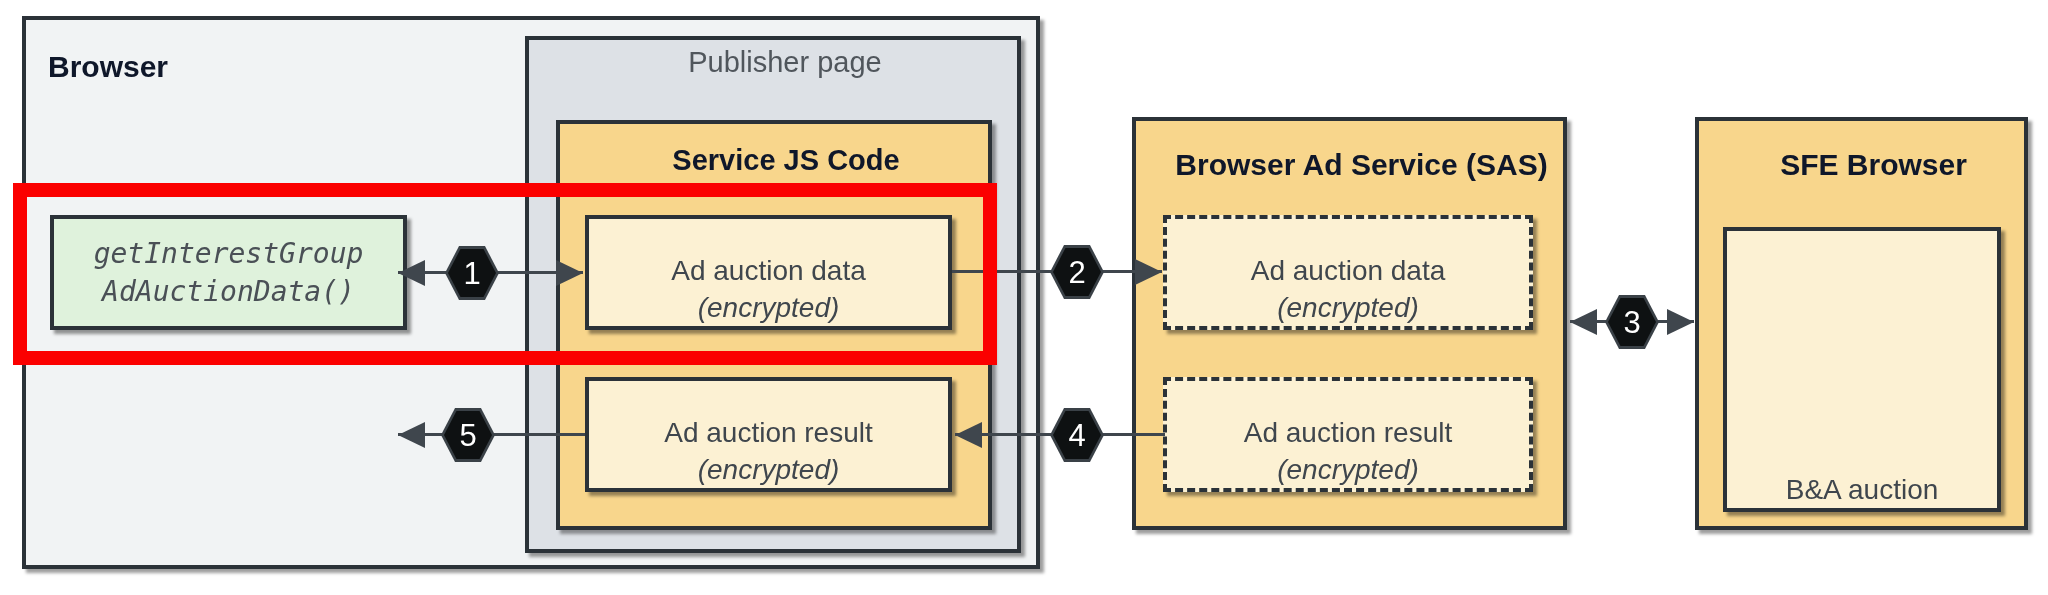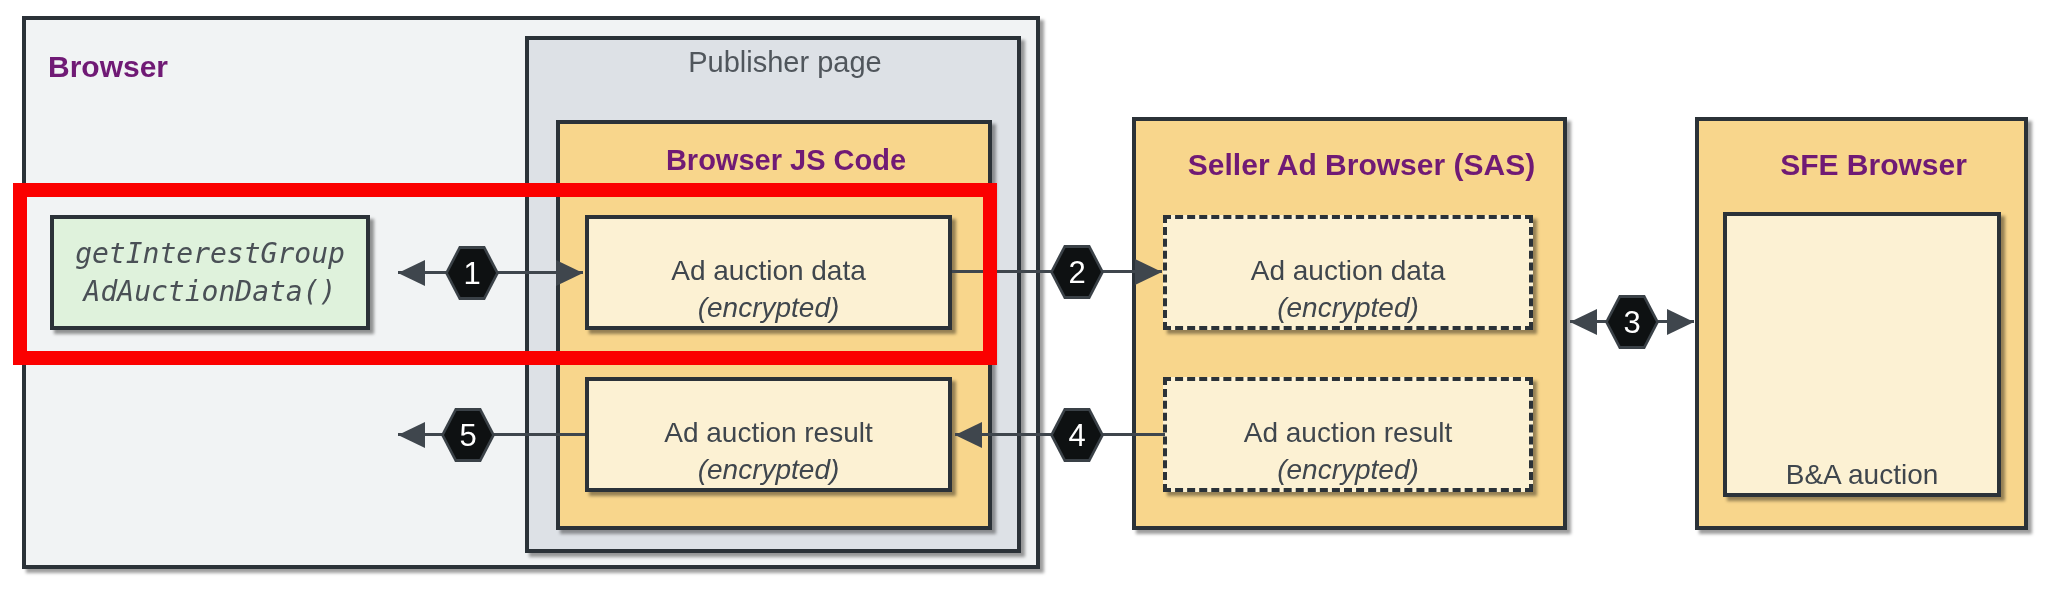--- a/index.html
+++ b/index.html
@@ -12,46 +12,46 @@
     border:4px solid var(--border-dark,#2B3238);
     box-shadow:4px 4px 3px rgba(0,0,0,0.38);
   }
   
   .browser-container{left:22px;top:16px;width:1018px;height:553px;background:var(--browser-gray,#F1F3F4);z-index:1;}
   .publisher-container{left:525px;top:36px;width:496px;height:517px;background:var(--publisher-gray,#DDE1E6);z-index:2;}
   .sellerjs-container{left:556px;top:120px;width:436px;height:410px;background:var(--container-orange,#F8D68C);z-index:3;}
   .sas-container{left:1132px;top:117px;width:435px;height:413px;background:var(--container-orange,#F8D68C);z-index:3;}
   .sfe-container{left:1695px;top:117px;width:333px;height:413px;background:var(--container-orange,#F8D68C);z-index:3;}
   
-  .label{z-index:25;color:#701a75;white-space:nowrap;}
+  .label{z-index:25;color:#0f172a;white-space:nowrap;}
   .ctr{text-align:center;padding-left:24px;}
   .browser-label{left:48px;top:50px;font-size:30px;font-weight:bold;}
   .publisher-label{left:525px;top:46px;width:496px;font-size:29px;color:#50565C;}
   .sellerjs-label{left:556px;top:144px;width:436px;font-size:29px;font-weight:bold;}
   .sas-label{left:1132px;top:148px;width:435px;font-size:30px;font-weight:bold;}
   .sfe-label{left:1695px;top:148px;width:333px;font-size:30px;font-weight:bold;}
   
   .node{
     z-index:20;display:flex;flex-direction:column;align-items:center;justify-content:center;
     text-align:center;font-size:28px;line-height:37px;color:#3F464D;
     border:4px solid var(--border-dark,#2B3238);
     box-shadow:4px 4px 3px rgba(0,0,0,0.4);
   }
   .green{background:var(--box-green,#DFF2DC);}
   .cream{background:var(--box-cream,#FCF1D3);justify-content:flex-end;}
   .dashed{border-style:dashed;}
   .mono{font-family:"DejaVu Sans Mono",monospace;font-style:italic;font-size:28px;line-height:38px;color:#4A5056;}
   .ital{font-style:italic;}
-  .green-box-1{left:50px;top:215px;width:320px;height:115px;}
+  .green-box-1{left:50px;top:215px;width:357px;height:115px;}
   .green-box-2{left:50px;top:377px;width:345px;height:115px;}
   .jsbox-1{left:585px;top:215px;width:367px;height:115px;}
   .jsbox-2{left:585px;top:377px;width:367px;height:115px;}
   .sasbox-1{left:1163px;top:215px;width:370px;height:115px;}
   .sasbox-2{left:1163px;top:377px;width:370px;height:115px;}
-  .ba-box{left:1723px;top:212px;width:278px;height:285px;}
+  .ba-box{left:1723px;top:227px;width:278px;height:285px;}
   
   .red-rect{left:13px;top:183px;width:984px;height:182px;border:14px solid var(--highlight-red,#FB0000);z-index:50;}
   
   .arrow{height:26px;z-index:30;}
   .arrow .line{position:absolute;left:0;right:0;top:11px;height:3px;background:var(--arrow,#3F464D);}
   .head{position:absolute;top:0;width:0;height:0;border-top:13px solid transparent;border-bottom:13px solid transparent;}
   .head-left{left:0;border-right:27px solid var(--arrow,#3F464D);}
   .head-right{right:0;border-left:27px solid var(--arrow,#3F464D);}
   .arrow-1{left:398px;top:260px;width:185px;}
   .arrow-2{left:952px;top:259px;width:210px;}
@@ -78,22 +78,22 @@
 <div class="canvas">
 
   <div class="abs panel browser-container"></div>
   <div class="abs panel publisher-container"></div>
   <div class="abs panel sellerjs-container"></div>
   <div class="abs panel sas-container"></div>
   <div class="abs panel sfe-container"></div>
 
   <div class="abs label browser-label">Browser</div>
   <div class="abs label ctr publisher-label">Publisher page</div>
-  <div class="abs label ctr sellerjs-label">Browser JS Code</div>
-  <div class="abs label ctr sas-label">Seller Ad Browser (SAS)</div>
+  <div class="abs label ctr sellerjs-label">Service JS Code</div>
+  <div class="abs label ctr sas-label">Browser Ad Service (SAS)</div>
   <div class="abs label ctr sfe-label">SFE Browser</div>
 
   <div class="abs node green green-box-1">
     <span class="mono">getInterestGroup</span>
     <span class="mono">AdAuctionData()</span>
   </div>
 
   <div class="abs node cream jsbox-1">
     <span>Ad auction data</span>
     <span class="ital">(encrypted)</span>

